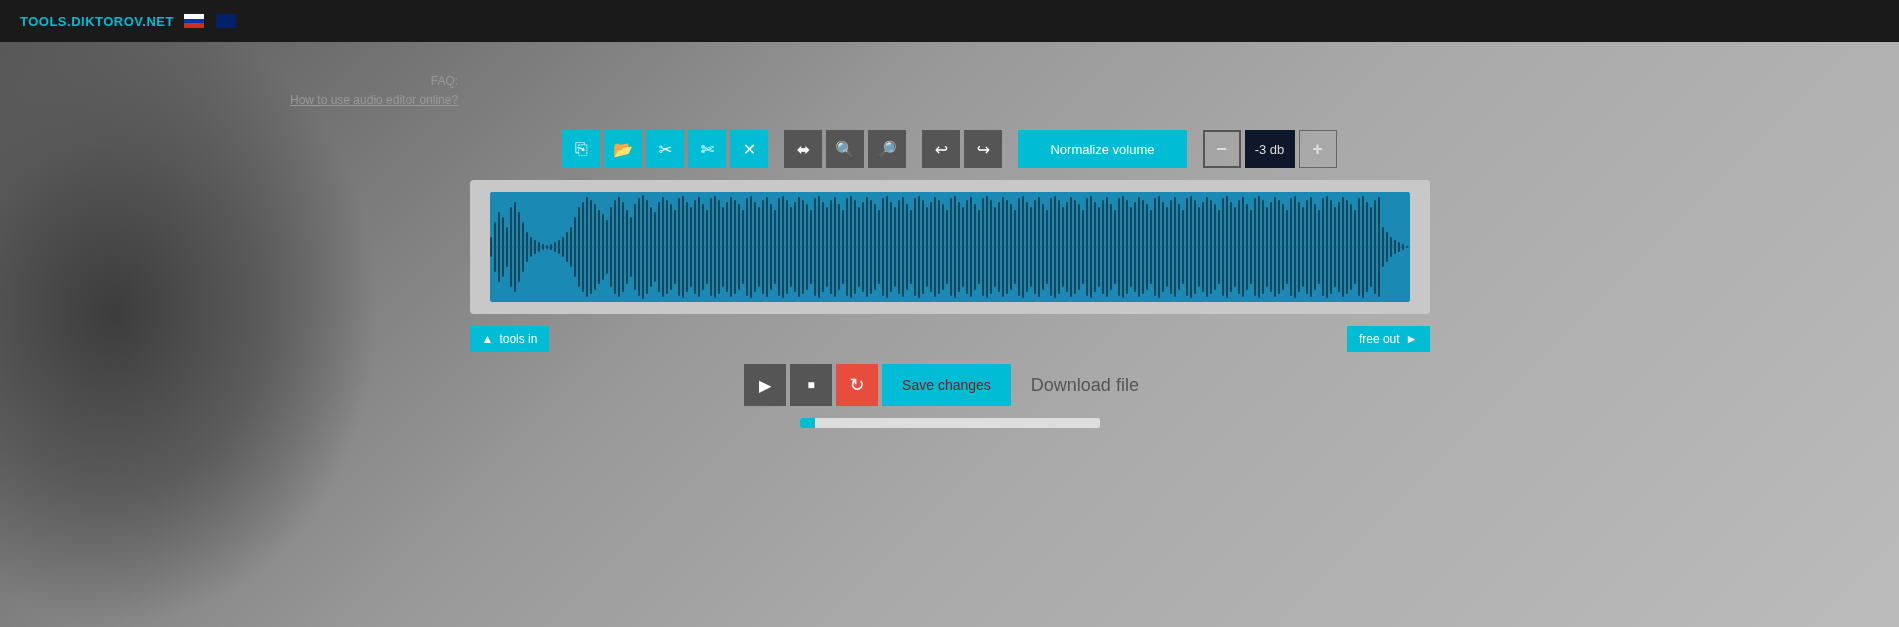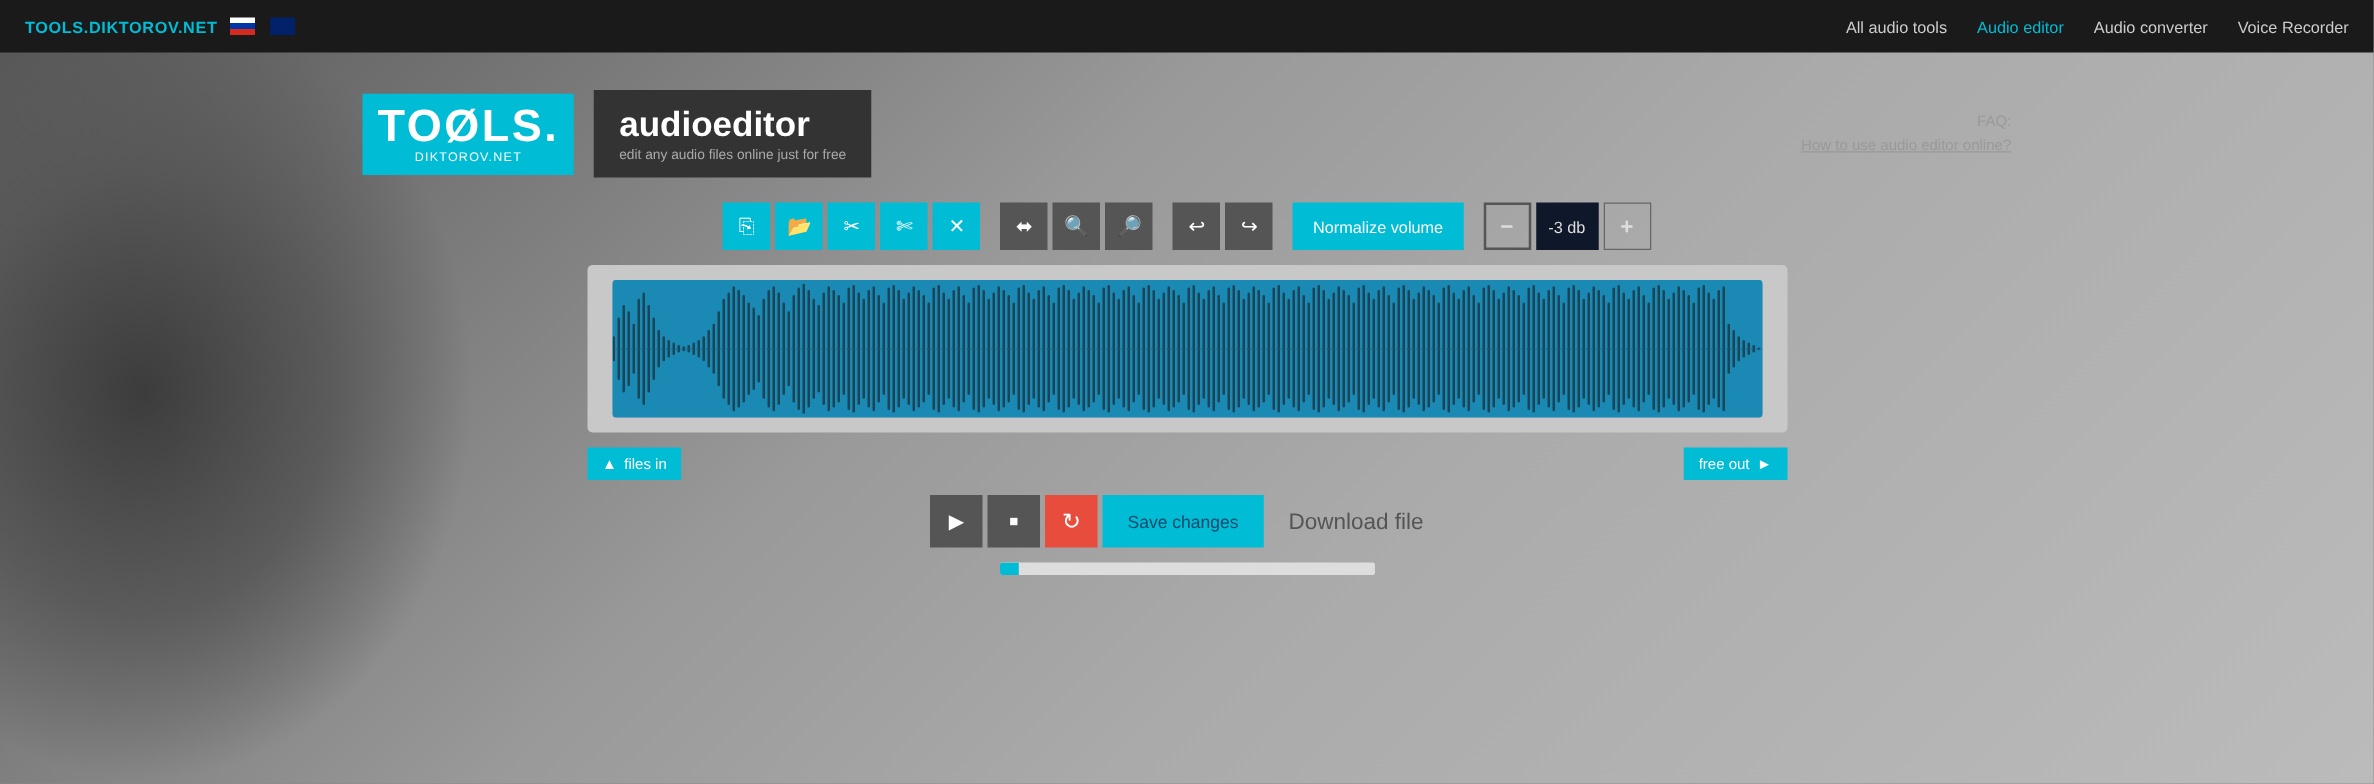--- a/index.html
+++ b/index.html
@@ -186,21 +186,21 @@
     .toolbar-btn.dark {
       background: #555;
     }
     .toolbar-separator {
       width: 8px;
     }
     .normalize-btn {
       background: #00bcd4;
       border: none;
       color: white;
-      padding: 0 16px;
+      padding: 0 32px;
       height: 38px;
       font-size: 13px;
       cursor: pointer;
       white-space: nowrap;
     }
     .volume-minus-btn {
       background: transparent;
       border: 2px solid #555;
       color: #ddd;
       width: 38px;
@@ -321,21 +321,21 @@
       height: 42px;
       display: flex;
       align-items: center;
       justify-content: center;
       cursor: pointer;
       font-size: 18px;
     }
     .save-changes-btn {
       background: #00bcd4;
       border: none;
-      color: #0c4a6e;
+      color: #7f1d1d;
       padding: 0 20px;
       height: 42px;
       font-size: 14px;
       cursor: pointer;
     }
     .download-btn {
       background: transparent;
       border: none;
       color: #555;
       padding: 0 16px;
@@ -363,43 +363,25 @@
 
 <div class="bg-overlay"></div>
 <div class="mic-bg"></div>
 
 <div class="topbar">
   <div class="topbar-left">
     <span class="topbar-site-name">TOOLS.DIKTOROV.NET</span>
     <span class="flag-icon flag-ru" title="Russian"></span>
     <span class="flag-icon flag-en" title="English"></span>
   </div>
-  <div class="topbar-nav">
-    <span class="nav-link">All audio tools</span>
-    <span class="nav-link active">Audio editor</span>
-    <span class="nav-link">Audio converter</span>
-    <span class="nav-link">Voice Recorder</span>
-  </div>
 </div>
 
 <div class="main-content">
 
   <div class="header-section">
-    <div class="logo-area">
-      <div class="logo-box">
-        <div class="logo-tools-text">TOØLS.</div>
-        <div class="logo-domain-text">DIKTOROV.NET</div>
-      </div>
-      <div class="audio-editor-banner">
-        <div class="banner-title">
-          <span>audio</span><span style="font-weight:700">editor</span>
-        </div>
-        <div class="banner-subtitle">edit any audio files online just for free</div>
-      </div>
-    </div>
     <div class="faq-area">
       <div class="faq-text">
         <span>FAQ:</span><br>
         <span class="faq-link">How to use audio editor online?</span>
       </div>
     </div>
   </div>
 
   <div class="editor-section">
 
@@ -697,21 +679,21 @@
           </g>
 
           <line x1="0" y1="55" x2="920" y2="55" stroke="#1a5f7a" stroke-width="1" opacity="0.5"></line>
         </svg>
       </div>
     </div>
 
     <div class="fade-controls">
       <button class="fade-btn">
         <span>▲</span>
-        <span>files in</span>
+        <span>tools in</span>
       </button>
       <button class="fade-btn">
         <span>free out</span>
         <span>►</span>
       </button>
     </div>
 
     <div class="playback-controls">
       <button class="play-btn">
         <span>▶</span>

